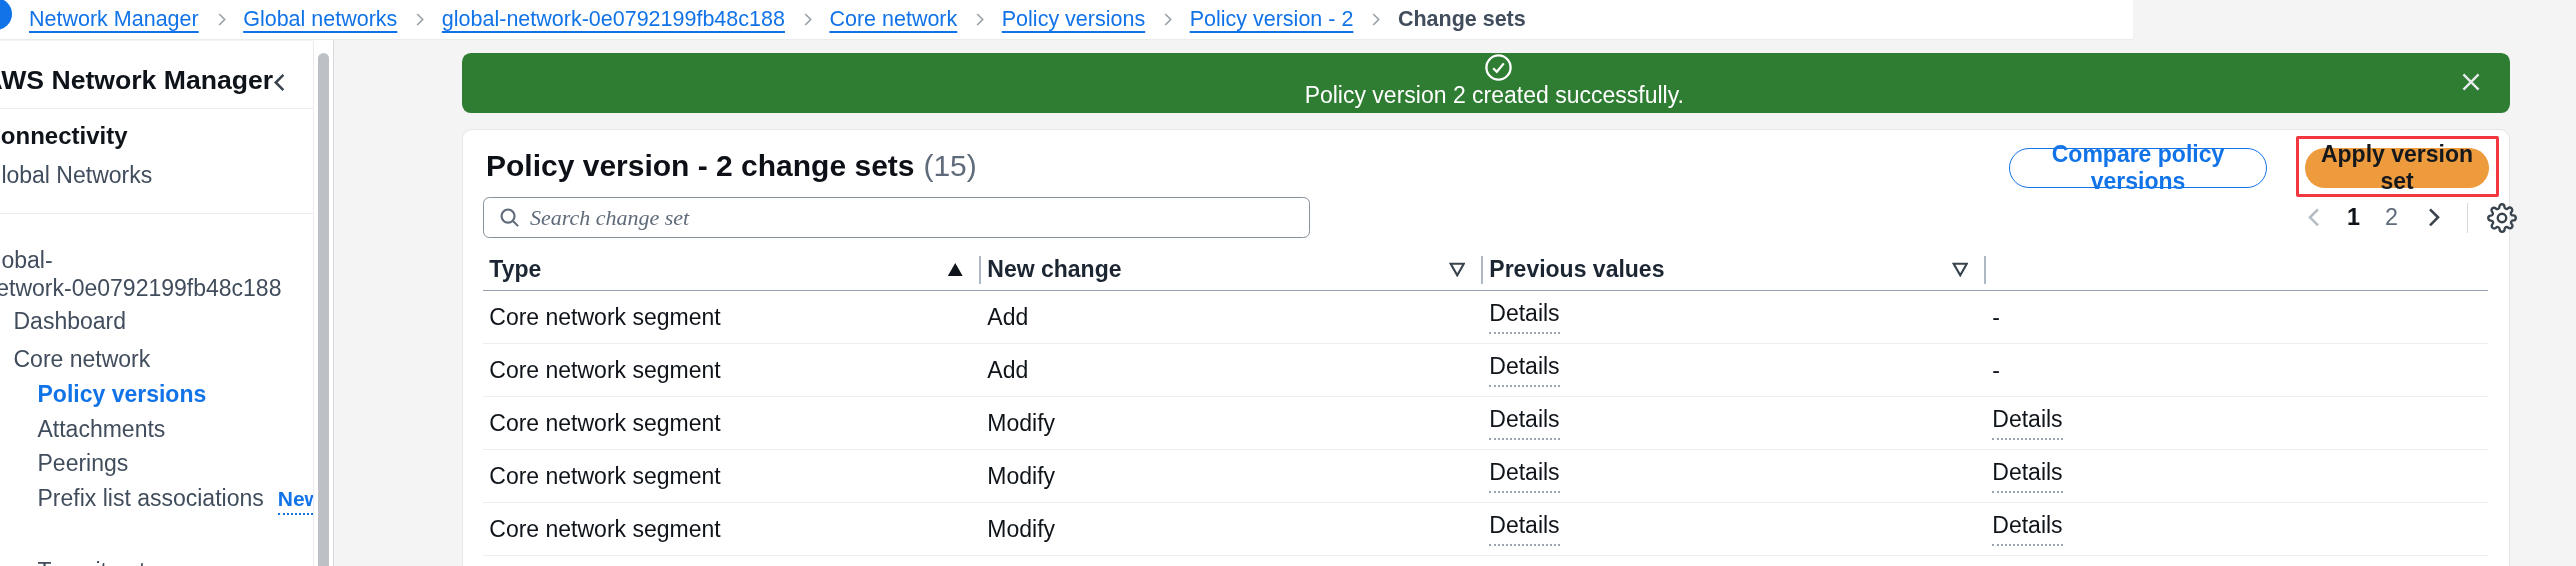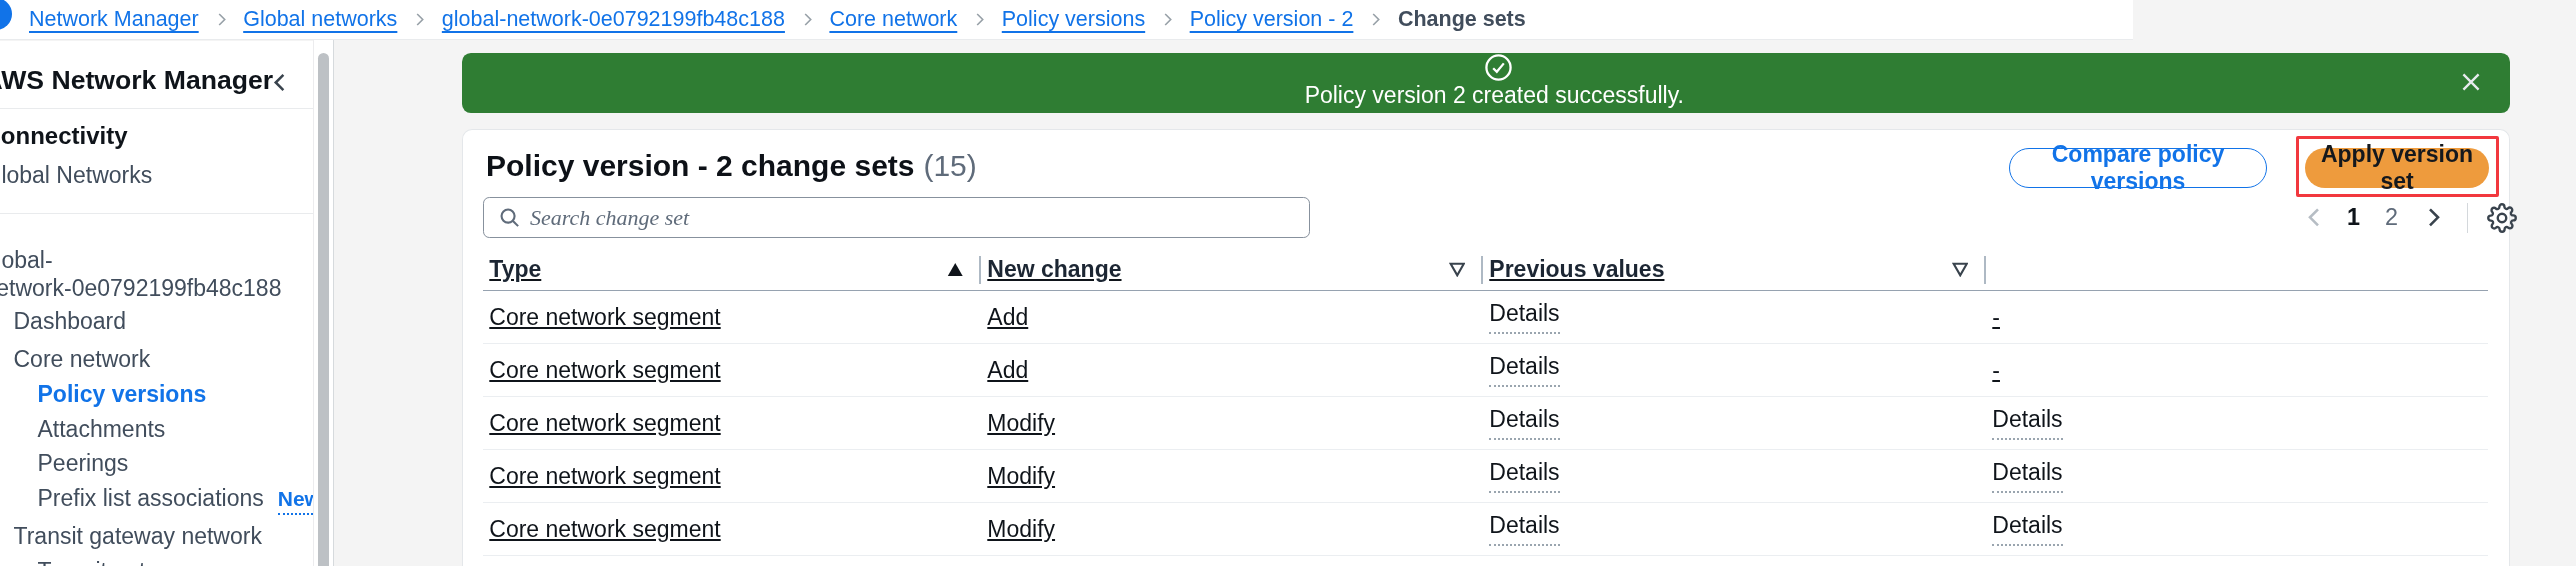--- a/index.html
+++ b/index.html
@@ -94,21 +94,21 @@
            display:flex; align-items:center; font-size:23.4px; }
   .pg { cursor:pointer; display:flex; align-items:center; justify-content:center; }
   .pg-prev { color:#b6bdc4; }
   .pg-1 { font-weight:700; color:#0f141a; margin:0 0 0 20px; }
   .pg-2 { color:#5f6b7a; margin:0 0 0 25px; }
   .pg-next { color:#39434d; margin-left:23px; }
   .pg-divider { width:1.3px; height:30px; background:#d4d8dc; margin:0 19px 0 21.5px; }
   .gear { color:#39434d; cursor:pointer; display:flex; }
 
   
-  .table { position:absolute; left:20px; top:119px; width:2005px;text-decoration:underline; }
+  .table { position:absolute; left:20px; top:119px; width:2005px; }
   .thead { display:grid; grid-template-columns:498px 502px 503px 501px; height:42px;
            align-items:center; border-bottom:1.9px solid #96a2b0; }
   .th { position:relative; height:100%; display:flex; align-items:center;
         padding-left:6.3px; font-size:23px; font-weight:700; color:#1c2633; cursor:pointer; }
   .th .hicon { margin-left:auto; margin-right:17.7px; display:flex; }
   .th::after { content:""; position:absolute; right:0; top:7px; height:28px;
                width:1.6px; background:#aeb9c4; }
   .trow { display:grid; grid-template-columns:498px 502px 503px 501px; height:53px;
           align-items:center; border-bottom:1.3px solid #ebeef1; font-size:23px; color:#0f141a; }
   .td { padding-left:6.3px; }
@@ -175,21 +175,20 @@
   <div class="side-item side-netid">global-
 network-0e0792199fb48c188</div>
   <div class="side-item side-dashboard">Dashboard</div>
   <div class="side-item side-corenet">Core network</div>
   <div class="side-item side-policyver">Policy versions</div>
   <div class="side-item side-attach">Attachments</div>
   <div class="side-item side-peerings">Peerings</div>
   <div class="side-item side-prefix">
     <span>Prefix list associations</span><span class="new-badge">New</span>
   </div>
-  <div class="side-item side-tgwnet">Transit gateway network</div>
   <div class="side-item side-tgw">Transit gateways</div>
 </div>
 <div class="scroll-gutter"></div>
 <div class="side-scrollbar"></div>
 <div class="main-border"></div>
 
 <div class="flashbar">
   <span class="flash-check">
     <svg width="29" height="29" viewBox="0 0 24 24">
         <circle cx="12" cy="12" r="10" fill="none" stroke="#ffffff" stroke-width="1.9"></circle>

